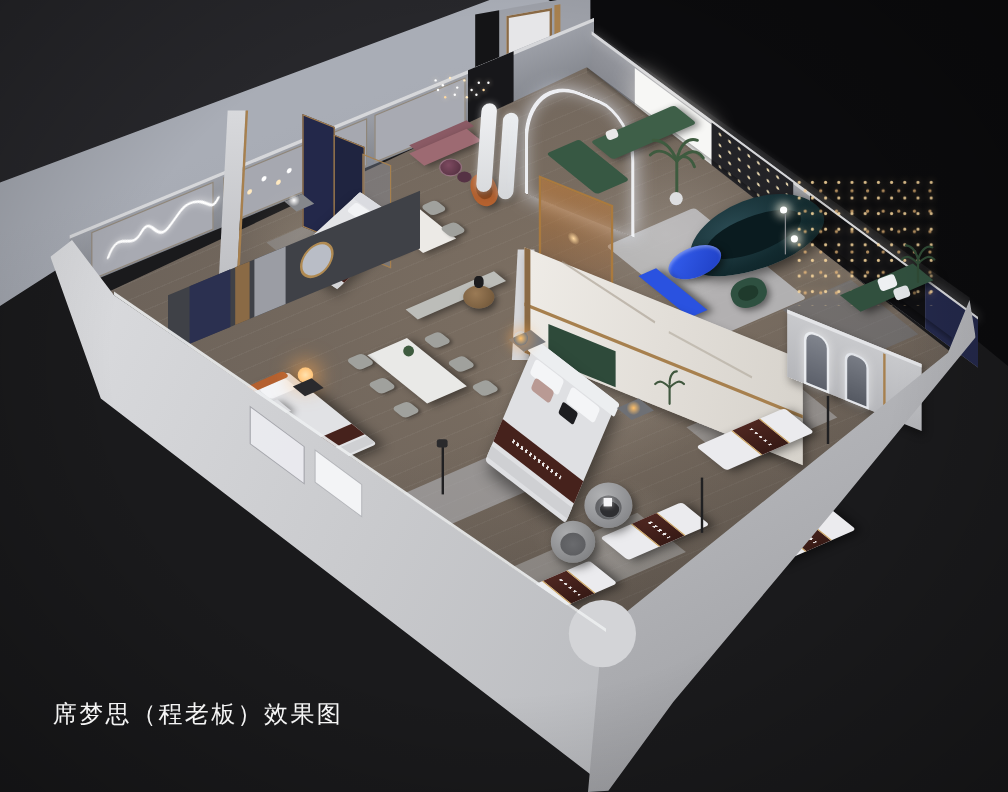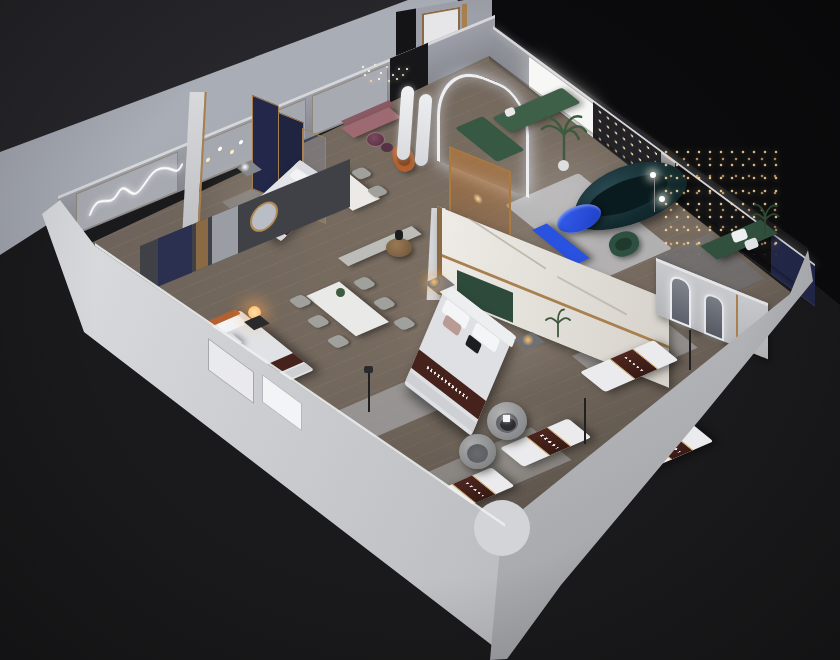--- a/index.html
+++ b/index.html
@@ -306,13 +306,14 @@
   <div class="poly" style="z-index:7;background:linear-gradient(150deg,#dcdde0 10%,#c2c3c7 45%,var(--wall-front-lo,#97989c) 100%);
               clip-path:polygon(502px 526px,790px 294px,808px 250px,813px 281px,701px 418px,561px 585px,507px 659px,490px 660px);"></div>
   <div class="abs" style="z-index:7;left:474px;top:500px;width:56px;height:56px;border-radius:50%;background:#d3d4d7;"></div>
   <div class="abs swFL" style="z-index:8;left:95px;top:243px;width:410px;height:3px;background:#eceef0;opacity:.9;"></div>
 
   <div class="abs swR" style="z-index:8;left:208px;top:338px;width:44px;height:30px;background:rgba(235,236,240,.92);border:1px solid rgba(120,122,128,.6);"></div>
   <div class="abs swR" style="z-index:8;left:262px;top:374px;width:38px;height:26px;background:rgba(244,245,248,.95);border:1px solid rgba(120,122,128,.5);"></div>
 
   <div class="poly" style="z-index:9;background:radial-gradient(ellipse at 50% 45%,transparent 55%,rgba(0,0,0,.28) 100%);"></div>
 
+  <div class="caption" style="z-index:10;">席梦思（程老板）效果图</div>
 </div>
 
 </body></html>

